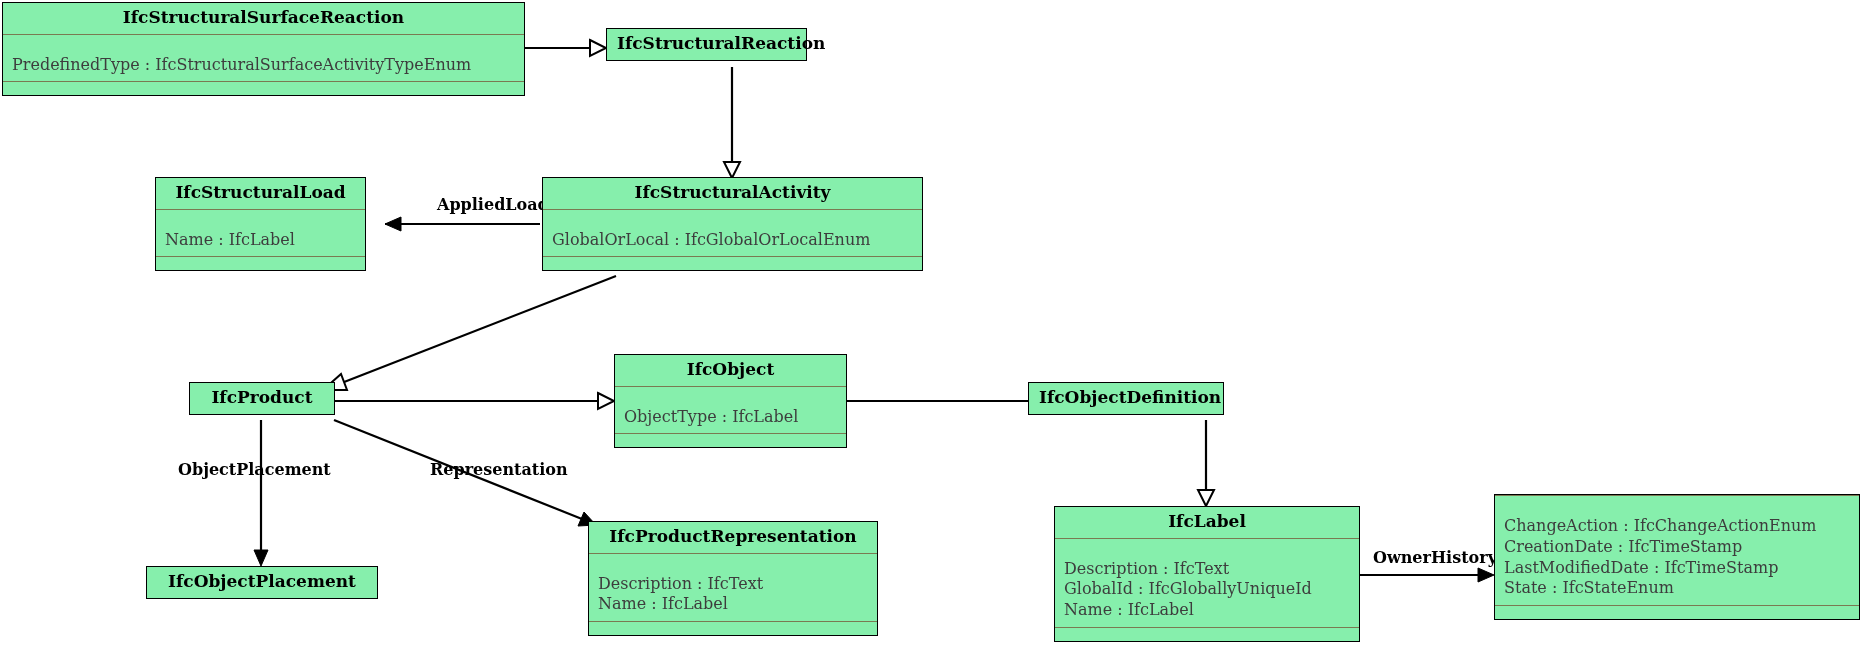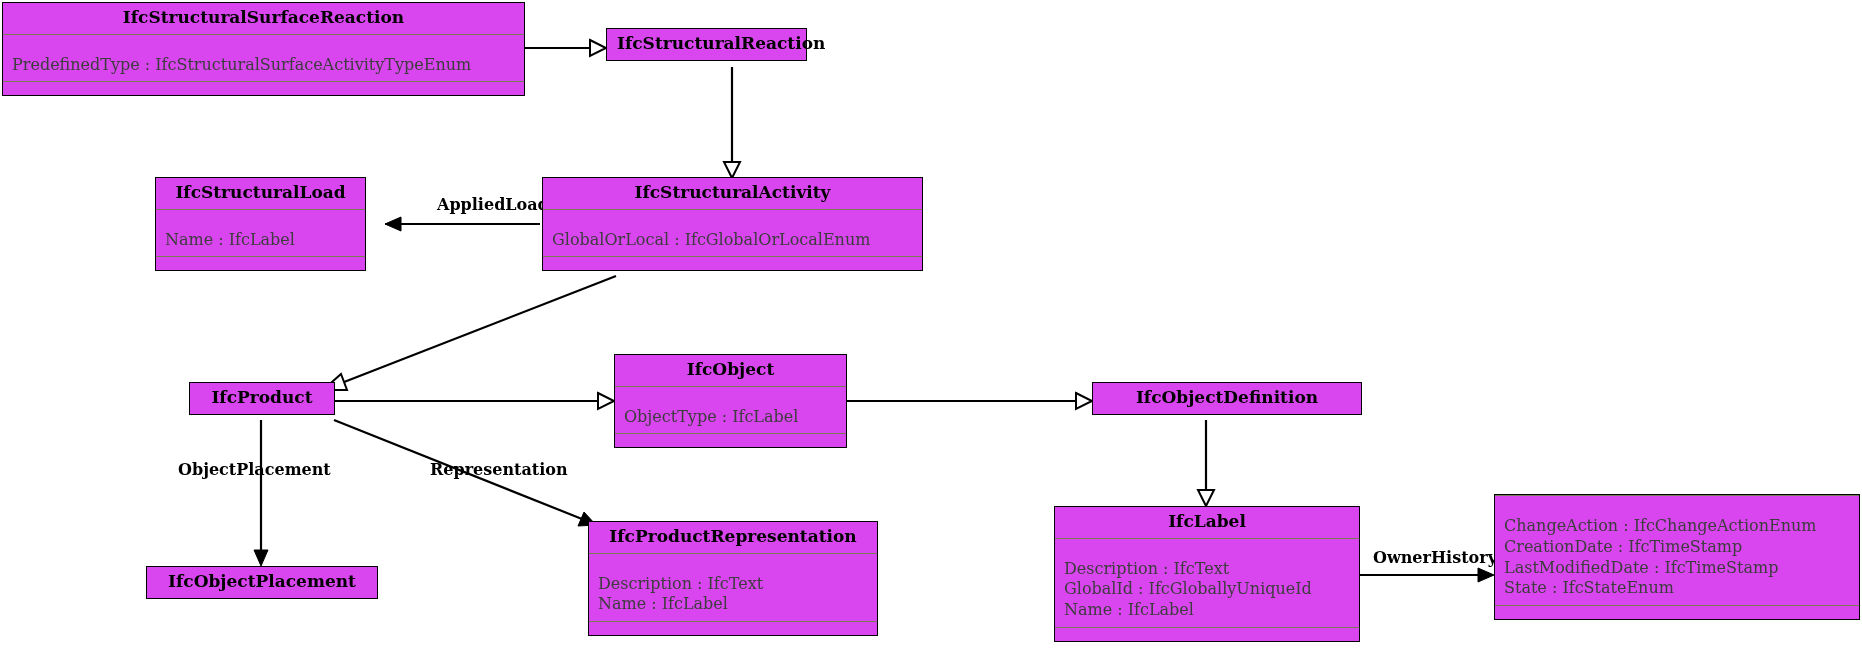--- a/index.html
+++ b/index.html
@@ -14,21 +14,21 @@
     height: 661px;
     background: #ffffff;
     font-family: "DejaVu Serif", "Liberation Serif", serif;
     overflow: hidden;
   }
 
   
   .uml-class {
     position: absolute;
     box-sizing: border-box;
-    background: #d946ef;
+    background: #86efac;
     border: 1.5px solid #000000;
     box-shadow: none;
   }
   .uml-name {
     text-align: center;
     font-weight: bold;
     font-size: 17px;
     color: #000000;
     padding: 5px 10px 6px 10px;
     white-space: nowrap;
@@ -192,21 +192,21 @@
   <div class="uml-class" style="left:614px; top:354px; width:233px;">
     <div class="uml-name">IfcObject</div>
     <div class="uml-sep"></div>
     <div class="uml-attrs">
       <span class="uml-attr">ObjectType : IfcLabel</span>
     </div>
     <div class="uml-sep"></div>
     <div class="uml-empty"></div>
   </div>
 
-  <div class="uml-class" style="left:1092px; top:382px; width:270px;">
+  <div class="uml-class" style="left:1028px; top:382px; width:196px;">
     <div class="uml-name">IfcObjectDefinition</div>
   </div>
 
   <div class="uml-class" style="left:146px; top:566px; width:232px;">
     <div class="uml-name">IfcObjectPlacement</div>
   </div>
 
   <div class="uml-class" style="left:588px; top:521px; width:290px;">
     <div class="uml-name">IfcProductRepresentation</div>
     <div class="uml-sep"></div>

